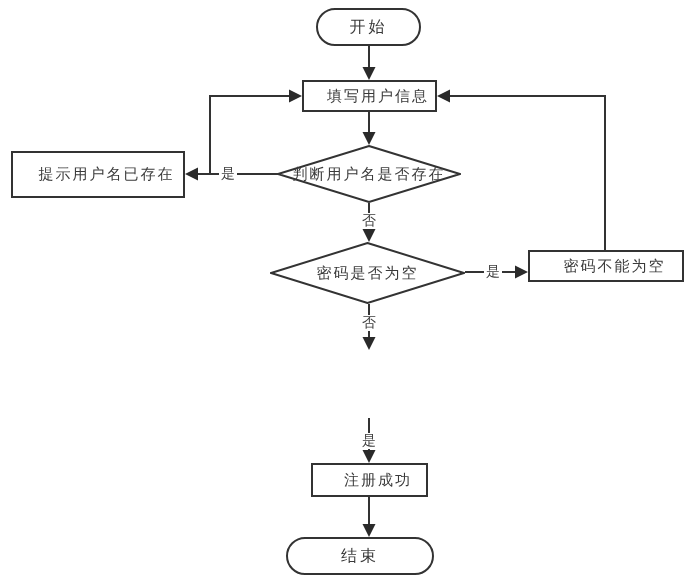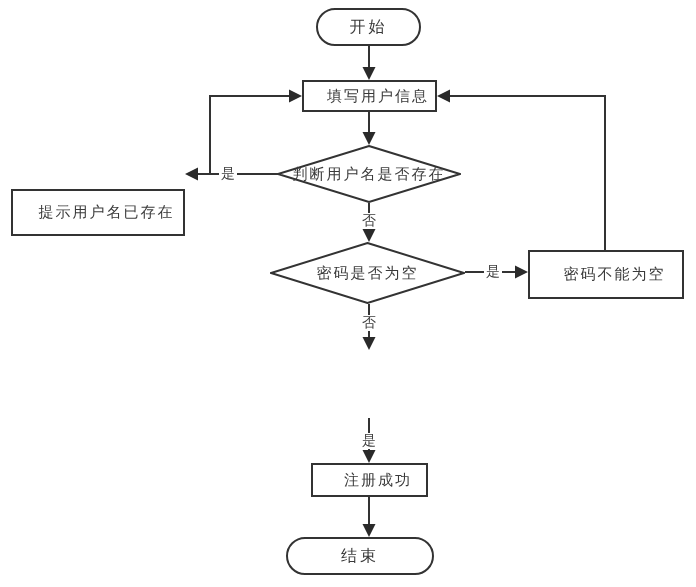--- a/index.html
+++ b/index.html
@@ -144,32 +144,32 @@
     <span>填写用户信息</span>
   </div>
 
   <div class="node decision" style="left:277px; top:145px; width:184px; height:58px;">
     <svg viewBox="0 0 184 58" preserveAspectRatio="none">
       <polygon points="92,1 183,29 92,57 1,29" fill="#ffffff" stroke="#333333" stroke-width="2"></polygon>
     </svg>
     <span class="decision-label">判断用户名是否存在</span>
   </div>
 
-  <div class="node process" style="left:11px; top:151px; width:174px; height:47px;margin-top:38px;">
+  <div class="node process" style="left:11px; top:151px; width:174px; height:47px;">
     <span>提示用户名已存在</span>
   </div>
 
   <div class="node decision" style="left:270px; top:242px; width:195px; height:62px;">
     <svg viewBox="0 0 195 62" preserveAspectRatio="none">
       <polygon points="97.5,1 194,31 97.5,61 1,31" fill="#ffffff" stroke="#333333" stroke-width="2"></polygon>
     </svg>
     <span class="decision-label">密码是否为空</span>
   </div>
 
-  <div class="node process" style="left:528px; top:250px; width:156px; height:49px;">
+  <div class="node process" style="left:528px; top:250px; width:156px; height:32px;">
     <span>密码不能为空</span>
   </div>
 
 
   <div class="node process" style="left:311px; top:463px; width:117px; height:34px;">
     <span>注册成功</span>
   </div>
 
   <div class="node terminator" style="left:286px; top:537px; width:148px; height:38px;">
     <span>结束</span>

